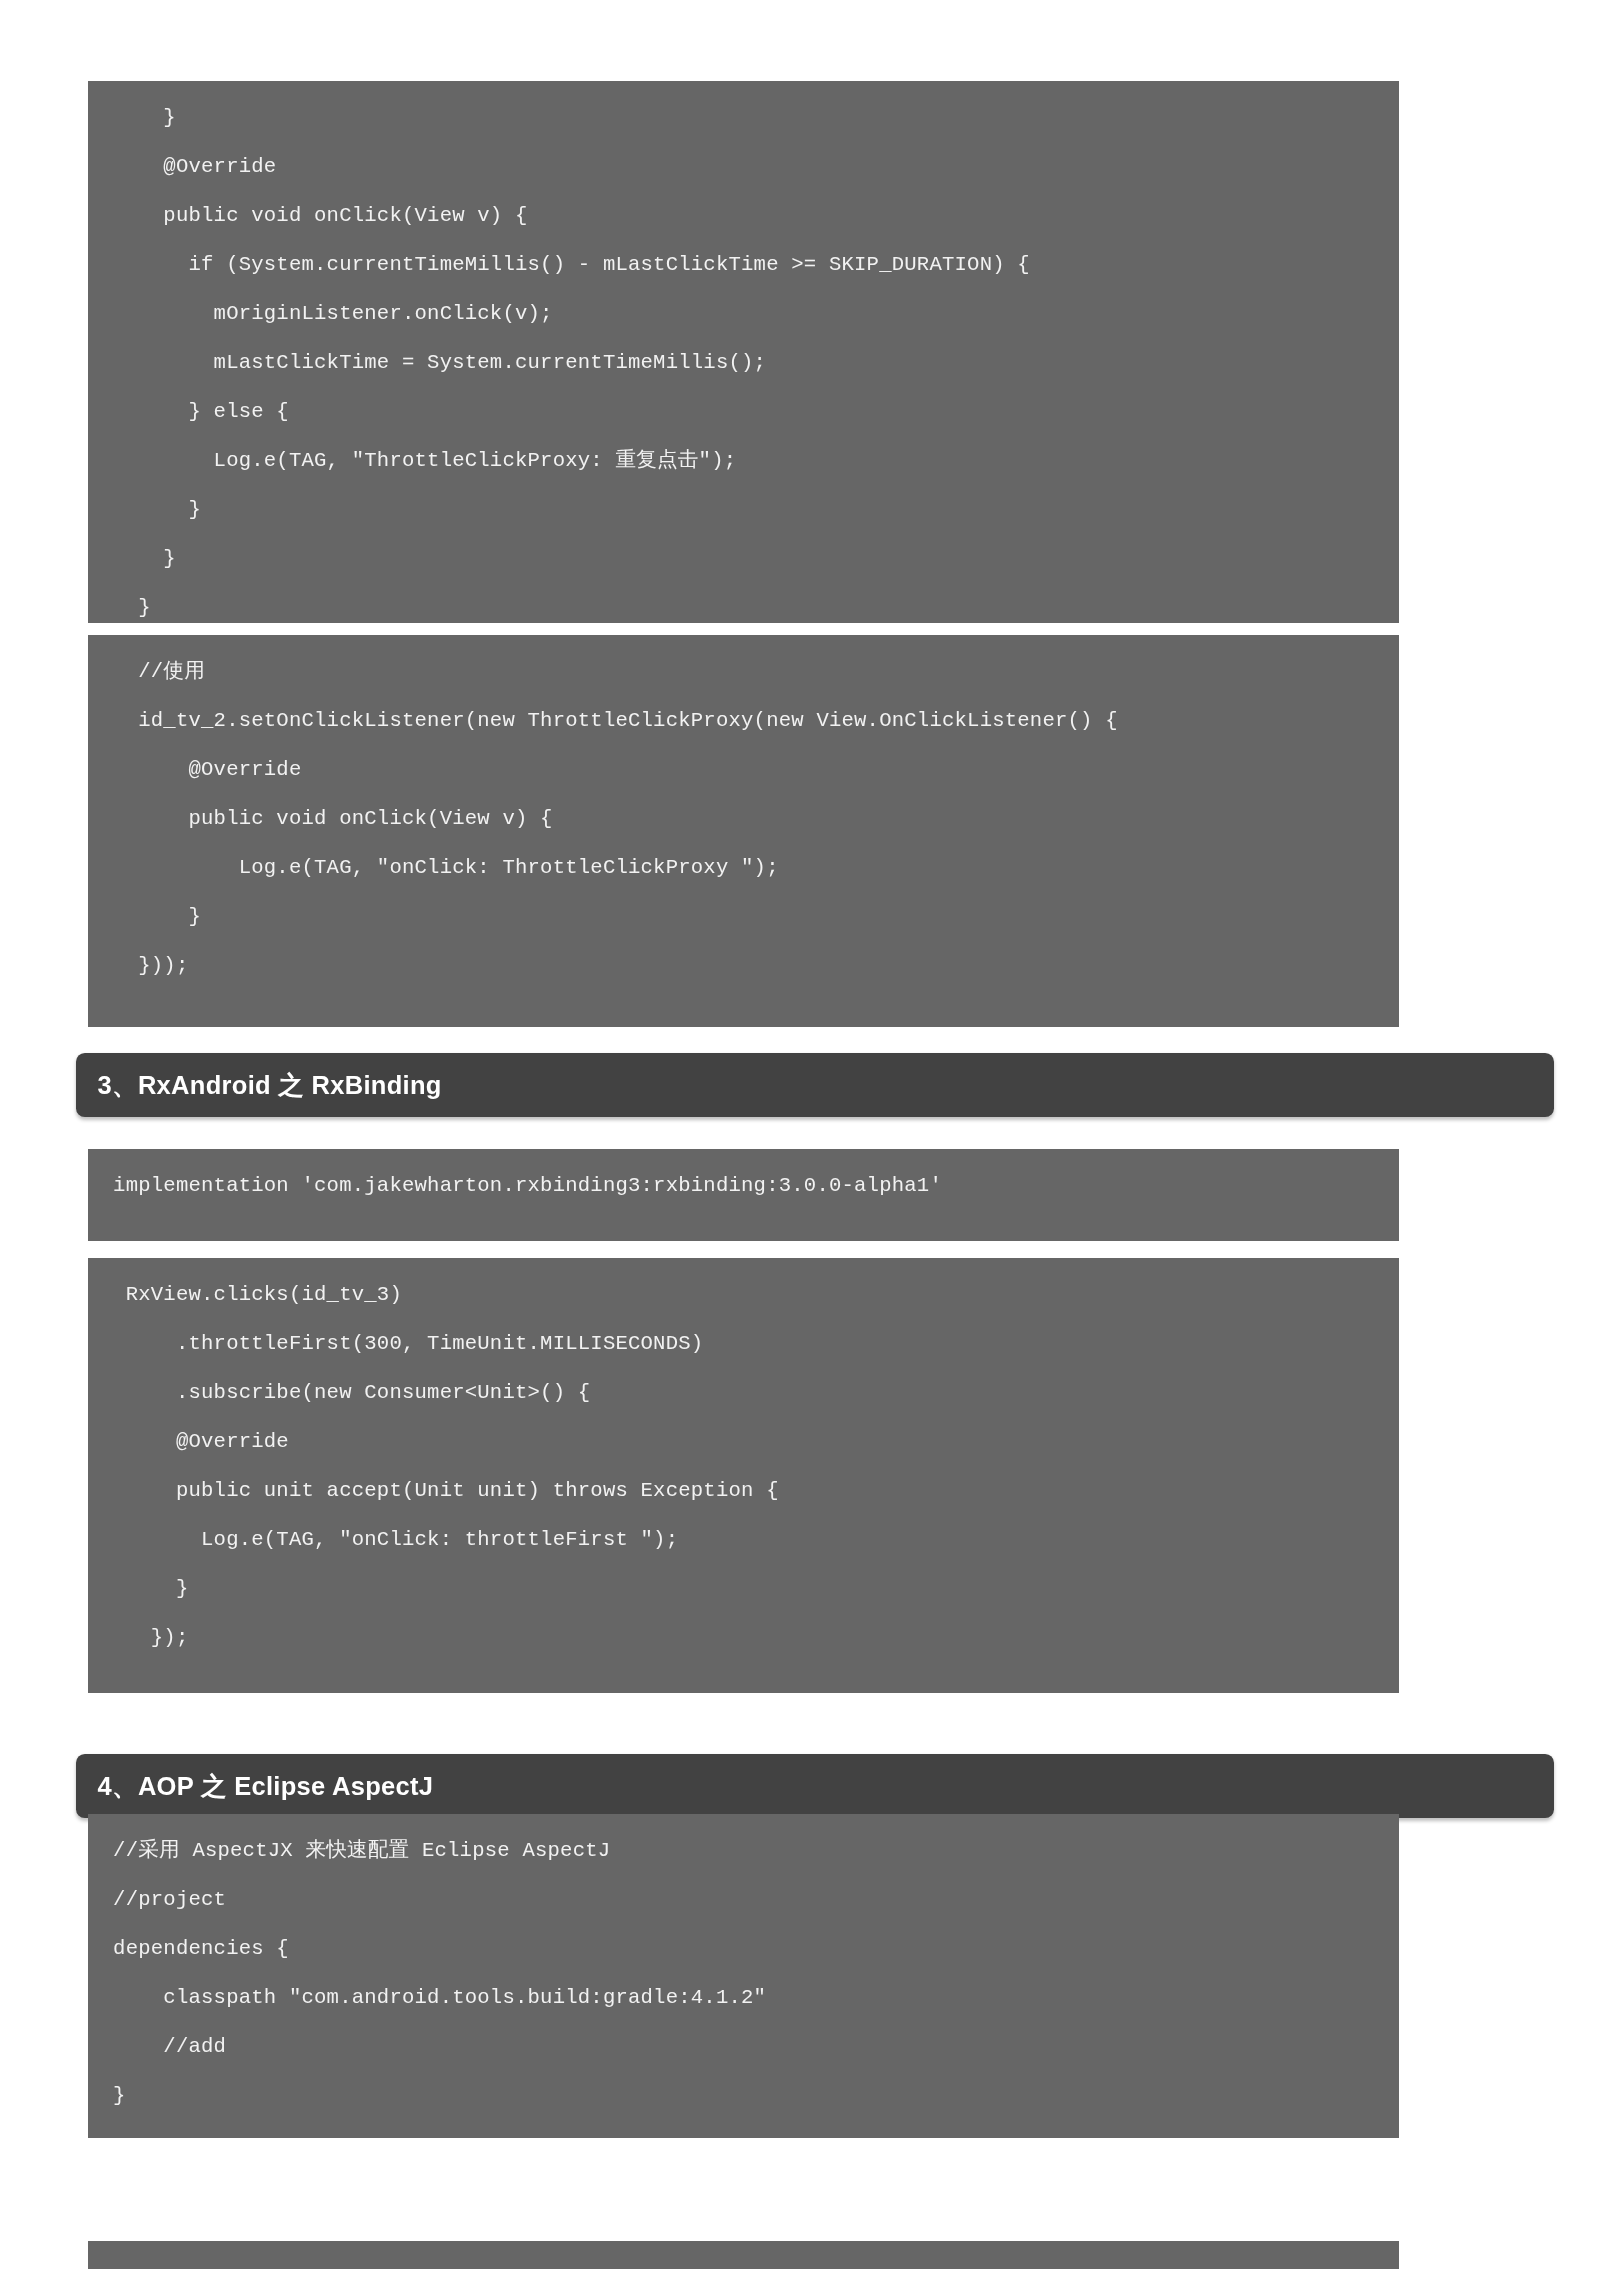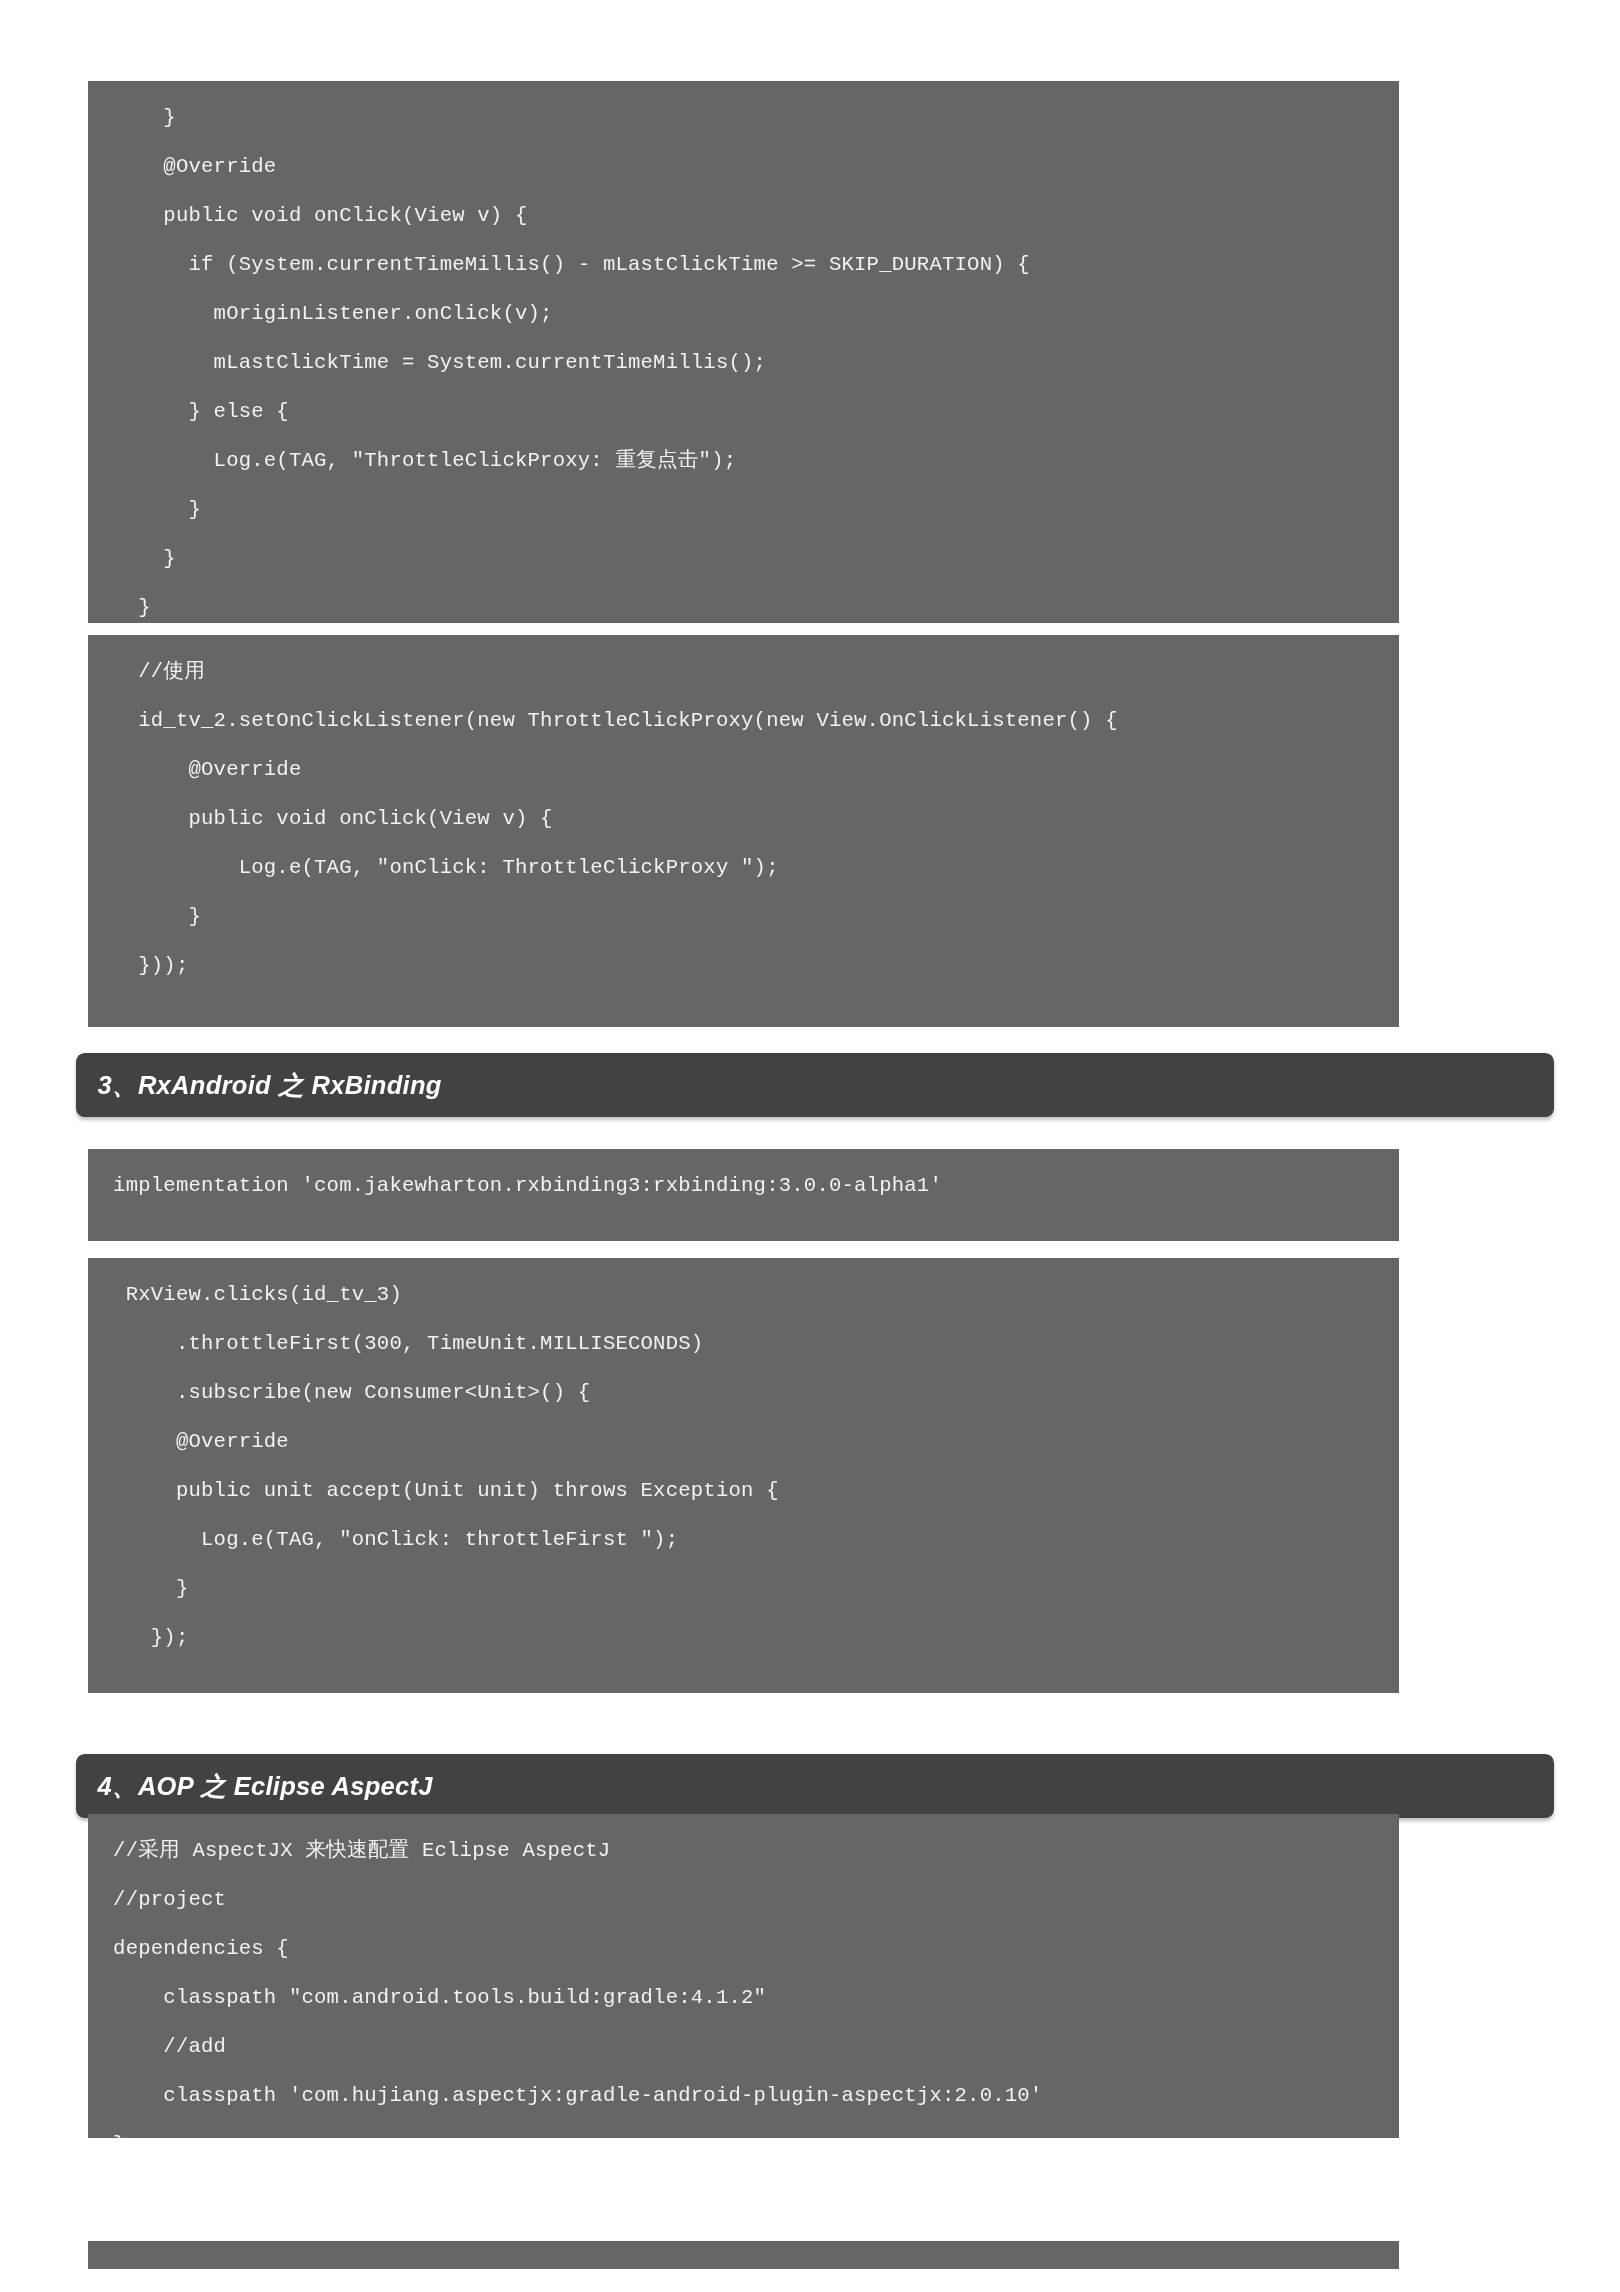--- a/index.html
+++ b/index.html
@@ -48,21 +48,20 @@
     box-shadow: 0 2.9px 3.9px rgba(0,0,0,0.25);
   }
   .section-header .title {
     font-family: "Liberation Sans", sans-serif;
     font-weight: bold;
     font-size: 25.5px;
     color: #ffffff;
     padding-left: 21.6px;
     letter-spacing: 0.3px;
     white-space: pre;
-    font-style: italic;
   }
 
   
   .bottom-strip {
     position: absolute;
     background: #666666;
   }
 </style>
 </head>
 <body>
@@ -119,20 +118,19 @@
     <span class="title">4、AOP 之 Eclipse AspectJ</span>
   </div>
 
   <div class="code-block" style="left:88px; top:1814px; width:1311px; height:324px; padding:11.8px 0 0 0;">
     <div class="code-line"></div>
     <div class="code-line">  //采用 AspectJX 来快速配置 Eclipse AspectJ</div>
     <div class="code-line">  //project</div>
     <div class="code-line">  dependencies {</div>
     <div class="code-line">      classpath "com.android.tools.build:gradle:4.1.2"</div>
     <div class="code-line">      //add</div>
-    <div class="code-line">      classpath 'com.hujiang.aspectjx:gradle-android-plugin-aspectjx:2.0.10'</div>
     <div class="code-line">  }</div>
   </div>
 
   <div class="bottom-strip" style="left:88px; top:2241px; width:1311px; height:28px;"></div>
 
 </div>
 
 
 </body></html>

